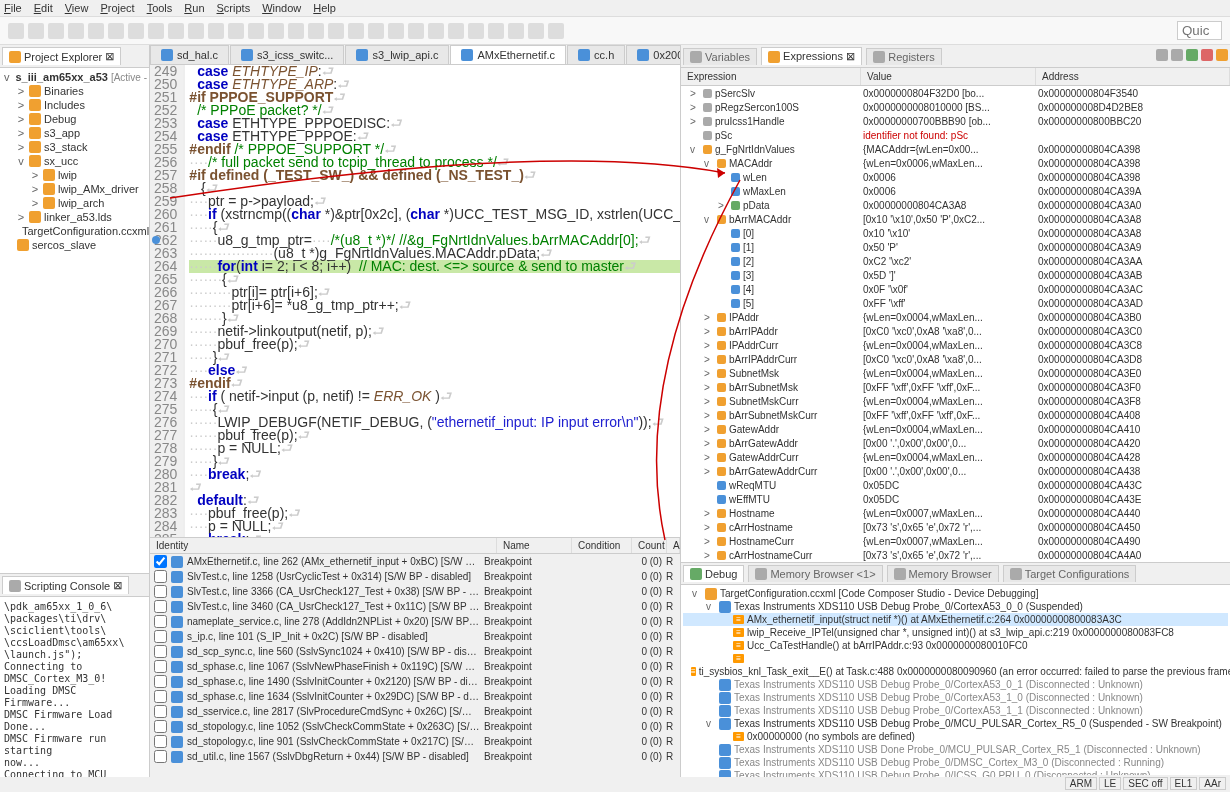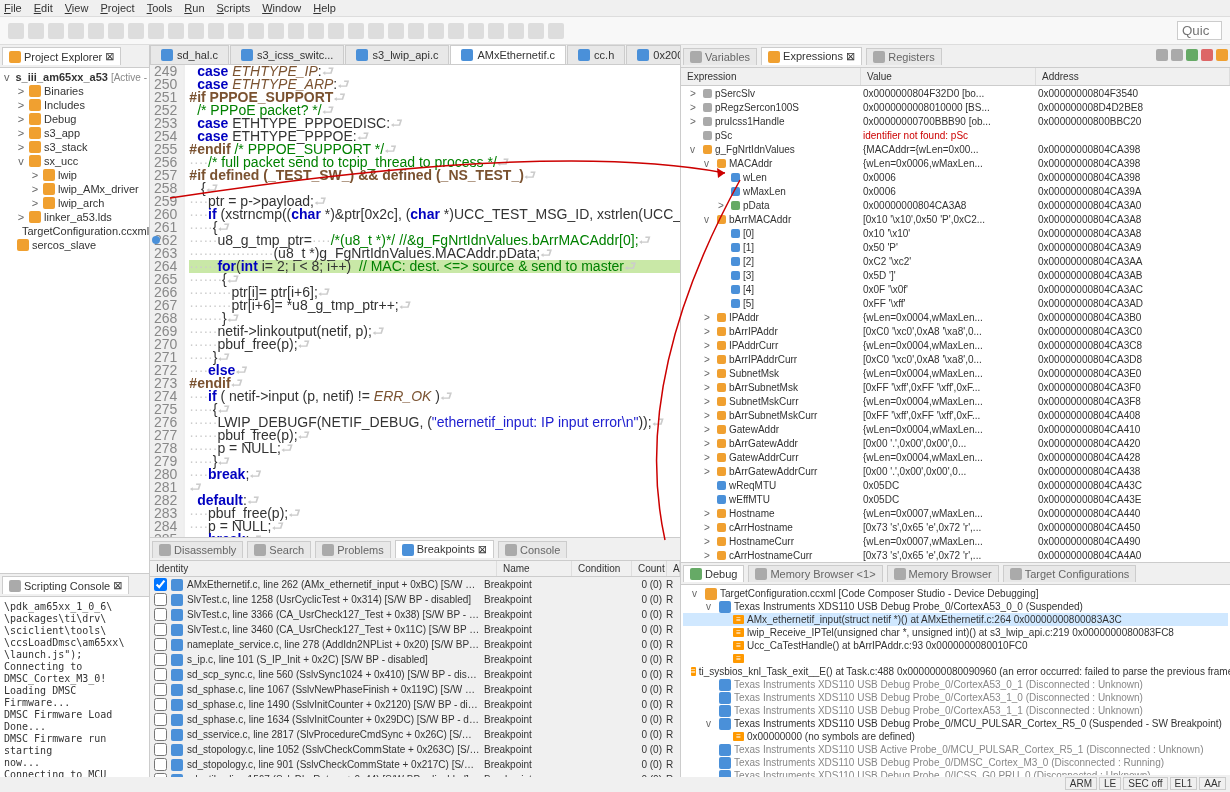--- a/index.html
+++ b/index.html
@@ -299,27 +299,20 @@
           <div class="line">281</div>
           <div class="line">282</div>
           <div class="line">283</div>
           <div class="line">284</div>
           <div class="line">285</div>
         </div>
       <div class="code-lines" id="code-lines"><div class="line">  <span class="kw-blue">case</span> <span class="kw-ital">ETHTYPE_IP</span>:<span style="color:#ccc">⮐</span></div><div class="line">  <span class="kw-blue">case</span> <span class="kw-ital">ETHTYPE_ARP</span>:<span style="color:#ccc">⮐</span></div><div class="line"><span class="kw-macro">#if PPPOE_SUPPORT</span><span style="color:#ccc">⮐</span></div><div class="line">  <span class="kw-green">/* PPPoE packet? */</span><span style="color:#ccc">⮐</span></div><div class="line">  <span class="kw-blue">case</span> ETHTYPE_PPPOEDISC:<span style="color:#ccc">⮐</span></div><div class="line">  <span class="kw-blue">case</span> ETHTYPE_PPPOE:<span style="color:#ccc">⮐</span></div><div class="line"><span class="kw-macro">#endif</span> <span class="kw-green">/* PPPOE_SUPPORT */</span><span style="color:#ccc">⮐</span></div><div class="line"><span style="color:#ccc">·</span><span style="color:#ccc">·</span><span style="color:#ccc">·</span><span style="color:#ccc">·</span><span class="kw-green">/* full packet send to tcpip_thread to process */</span><span style="color:#ccc">⮐</span></div><div class="line"><span class="kw-macro">#if defined (_TEST_SW_) &amp;&amp; defined (_NS_TEST_)</span><span style="color:#ccc">⮐</span></div><div class="line">   {<span style="color:#ccc">⮐</span></div><div class="line"><span style="color:#ccc">·</span><span style="color:#ccc">·</span><span style="color:#ccc">·</span><span style="color:#ccc">·</span>ptr = p-&gt;payload;<span style="color:#ccc">⮐</span></div><div class="line"><span style="color:#ccc">·</span><span style="color:#ccc">·</span><span style="color:#ccc">·</span><span style="color:#ccc">·</span><span class="kw-blue">if</span> (xstrncmp((<span class="kw-blue">char</span> *)&amp;ptr[0x2c], (<span class="kw-blue">char</span> *)UCC_TEST_MSG_ID, xstrlen(UCC_TEST_MSG_ID)) == 0)</div><div class="line"><span style="color:#ccc">·</span><span style="color:#ccc">·</span><span style="color:#ccc">·</span><span style="color:#ccc">·</span><span style="color:#ccc">·</span>{<span style="color:#ccc">⮐</span></div><div class="line"><span style="color:#ccc">·</span><span style="color:#ccc">·</span><span style="color:#ccc">·</span><span style="color:#ccc">·</span><span style="color:#ccc">·</span><span style="color:#ccc">·</span>u8_g_tmp_ptr=<span style="color:#ccc">·</span><span style="color:#ccc">·</span><span style="color:#ccc">·</span><span style="color:#ccc">·</span><span class="kw-green">/*(u8_t *)*/ //&amp;g_FgNrtIdnValues.bArrMACAddr[0];</span><span style="color:#ccc">⮐</span></div><div class="line"><span style="color:#ccc">·</span><span style="color:#ccc">·</span><span style="color:#ccc">·</span><span style="color:#ccc">·</span><span style="color:#ccc">·</span><span style="color:#ccc">·</span><span style="color:#ccc">·</span><span style="color:#ccc">·</span><span style="color:#ccc">·</span><span style="color:#ccc">·</span><span style="color:#ccc">·</span><span style="color:#ccc">·</span><span style="color:#ccc">·</span><span style="color:#ccc">·</span><span style="color:#ccc">·</span><span style="color:#ccc">·</span><span style="color:#ccc">·</span><span style="color:#ccc">·</span>(u8_t *)g_FgNrtIdnValues.MACAddr.pData;<span style="color:#ccc">⮐</span></div><div class="line hl-line"><span style="color:#ccc">·</span><span style="color:#ccc">·</span><span style="color:#ccc">·</span><span style="color:#ccc">·</span><span style="color:#ccc">·</span><span style="color:#ccc">·</span><span class="kw-blue">for</span>(<span class="kw-blue">int</span> i= 2; i &lt; 8; i++)  <span class="kw-green">// MAC: dest. &lt;=&gt; source &amp; send to master</span><span style="color:#ccc">⮐</span></div><div class="line"><span style="color:#ccc">·</span><span style="color:#ccc">·</span><span style="color:#ccc">·</span><span style="color:#ccc">·</span><span style="color:#ccc">·</span><span style="color:#ccc">·</span><span style="color:#ccc">·</span>{<span style="color:#ccc">⮐</span></div><div class="line"><span style="color:#ccc">·</span><span style="color:#ccc">·</span><span style="color:#ccc">·</span><span style="color:#ccc">·</span><span style="color:#ccc">·</span><span style="color:#ccc">·</span><span style="color:#ccc">·</span><span style="color:#ccc">·</span><span style="color:#ccc">·</span>ptr[i]= ptr[i+6];<span style="color:#ccc">⮐</span></div><div class="line"><span style="color:#ccc">·</span><span style="color:#ccc">·</span><span style="color:#ccc">·</span><span style="color:#ccc">·</span><span style="color:#ccc">·</span><span style="color:#ccc">·</span><span style="color:#ccc">·</span><span style="color:#ccc">·</span><span style="color:#ccc">·</span>ptr[i+6]= *u8_g_tmp_ptr++;<span style="color:#ccc">⮐</span></div><div class="line"><span style="color:#ccc">·</span><span style="color:#ccc">·</span><span style="color:#ccc">·</span><span style="color:#ccc">·</span><span style="color:#ccc">·</span><span style="color:#ccc">·</span><span style="color:#ccc">·</span>}<span style="color:#ccc">⮐</span></div><div class="line"><span style="color:#ccc">·</span><span style="color:#ccc">·</span><span style="color:#ccc">·</span><span style="color:#ccc">·</span><span style="color:#ccc">·</span><span style="color:#ccc">·</span>netif-&gt;linkoutput(netif, p);<span style="color:#ccc">⮐</span></div><div class="line"><span style="color:#ccc">·</span><span style="color:#ccc">·</span><span style="color:#ccc">·</span><span style="color:#ccc">·</span><span style="color:#ccc">·</span><span style="color:#ccc">·</span>pbuf_free(p);<span style="color:#ccc">⮐</span></div><div class="line"><span style="color:#ccc">·</span><span style="color:#ccc">·</span><span style="color:#ccc">·</span><span style="color:#ccc">·</span><span style="color:#ccc">·</span>}<span style="color:#ccc">⮐</span></div><div class="line"><span style="color:#ccc">·</span><span style="color:#ccc">·</span><span style="color:#ccc">·</span><span style="color:#ccc">·</span><span class="kw-blue">else</span><span style="color:#ccc">⮐</span></div><div class="line"><span class="kw-macro">#endif</span><span style="color:#ccc">⮐</span></div><div class="line"><span style="color:#ccc">·</span><span style="color:#ccc">·</span><span style="color:#ccc">·</span><span style="color:#ccc">·</span><span class="kw-blue">if</span> ( netif-&gt;input (p, netif) != <span class="kw-ital">ERR_OK</span> )<span style="color:#ccc">⮐</span></div><div class="line"><span style="color:#ccc">·</span><span style="color:#ccc">·</span><span style="color:#ccc">·</span><span style="color:#ccc">·</span><span style="color:#ccc">·</span>{<span style="color:#ccc">⮐</span></div><div class="line"><span style="color:#ccc">·</span><span style="color:#ccc">·</span><span style="color:#ccc">·</span><span style="color:#ccc">·</span><span style="color:#ccc">·</span><span style="color:#ccc">·</span>LWIP_DEBUGF(NETIF_DEBUG, (<span class="str">"ethernetif_input: IP input error\n"</span>));<span style="color:#ccc">⮐</span></div><div class="line"><span style="color:#ccc">·</span><span style="color:#ccc">·</span><span style="color:#ccc">·</span><span style="color:#ccc">·</span><span style="color:#ccc">·</span><span style="color:#ccc">·</span>pbuf_free(p);<span style="color:#ccc">⮐</span></div><div class="line"><span style="color:#ccc">·</span><span style="color:#ccc">·</span><span style="color:#ccc">·</span><span style="color:#ccc">·</span><span style="color:#ccc">·</span><span style="color:#ccc">·</span>p = NULL;<span style="color:#ccc">⮐</span></div><div class="line"><span style="color:#ccc">·</span><span style="color:#ccc">·</span><span style="color:#ccc">·</span><span style="color:#ccc">·</span><span style="color:#ccc">·</span>}<span style="color:#ccc">⮐</span></div><div class="line"><span style="color:#ccc">·</span><span style="color:#ccc">·</span><span style="color:#ccc">·</span><span style="color:#ccc">·</span><span class="kw-blue">break</span>;<span style="color:#ccc">⮐</span></div><div class="line"><span style="color:#ccc">⮐</span></div><div class="line">  <span class="kw-blue">default</span>:<span style="color:#ccc">⮐</span></div><div class="line"><span style="color:#ccc">·</span><span style="color:#ccc">·</span><span style="color:#ccc">·</span><span style="color:#ccc">·</span>pbuf_free(p);<span style="color:#ccc">⮐</span></div><div class="line"><span style="color:#ccc">·</span><span style="color:#ccc">·</span><span style="color:#ccc">·</span><span style="color:#ccc">·</span>p = NULL;<span style="color:#ccc">⮐</span></div><div class="line"><span style="color:#ccc">·</span><span style="color:#ccc">·</span><span style="color:#ccc">·</span><span style="color:#ccc">·</span><span class="kw-blue">break</span>;<span style="color:#ccc">⮐</span></div></div>
     </div>
 
     <div class="bkpt-panel">
-      <div class="panel-tabs" id="bkpt-tabs">
-          <span class="panel-tab inactive"><span class="mini-icon gray"></span>Disassembly</span>
-          <span class="panel-tab inactive"><span class="mini-icon gray"></span>Search</span>
-          <span class="panel-tab inactive"><span class="mini-icon gray"></span>Problems</span>
-          <span class="panel-tab active"><span class="mini-icon "></span>Breakpoints ⊠</span>
-          <span class="panel-tab inactive"><span class="mini-icon gray"></span>Console</span>
-        </div>
       <div class="bkpt-header">
         <div style="flex:1">Identity</div>
         <div style="width:75px">Name</div>
         <div style="width:60px">Condition</div>
         <div style="width:35px">Count</div>
         <div style="width:10px">A</div>
       </div>
       <div class="bkpt-body" id="bkpt-body">
           <div class="bkpt-row hl">
             <input type="checkbox" checked="" style="">
@@ -712,21 +705,21 @@
           <div class="debug-row">
             <span style="width:32px"></span>
             <span style="width:10px;color:#666"></span>
             <span class="equals-icon">≡</span>
             <span>0x00000000 (no symbols are defined)</span>
           </div>
           <div class="debug-row dim">
             <span style="width:18px"></span>
             <span style="width:10px;color:#666"></span>
             <span class="mini-icon"></span>
-            <span>Texas Instruments XDS110 USB Active Probe_0/MCU_PULSAR_Cortex_R5_1 (Disconnected : Unknown)</span>
+            <span>Texas Instruments XDS110 USB Done Probe_0/MCU_PULSAR_Cortex_R5_1 (Disconnected : Unknown)</span>
           </div>
           <div class="debug-row dim">
             <span style="width:18px"></span>
             <span style="width:10px;color:#666"></span>
             <span class="mini-icon"></span>
             <span>Texas Instruments XDS110 USB Debug Probe_0/DMSC_Cortex_M3_0 (Disconnected : Running)</span>
           </div>
           <div class="debug-row dim">
             <span style="width:18px"></span>
             <span style="width:10px;color:#666"></span>

